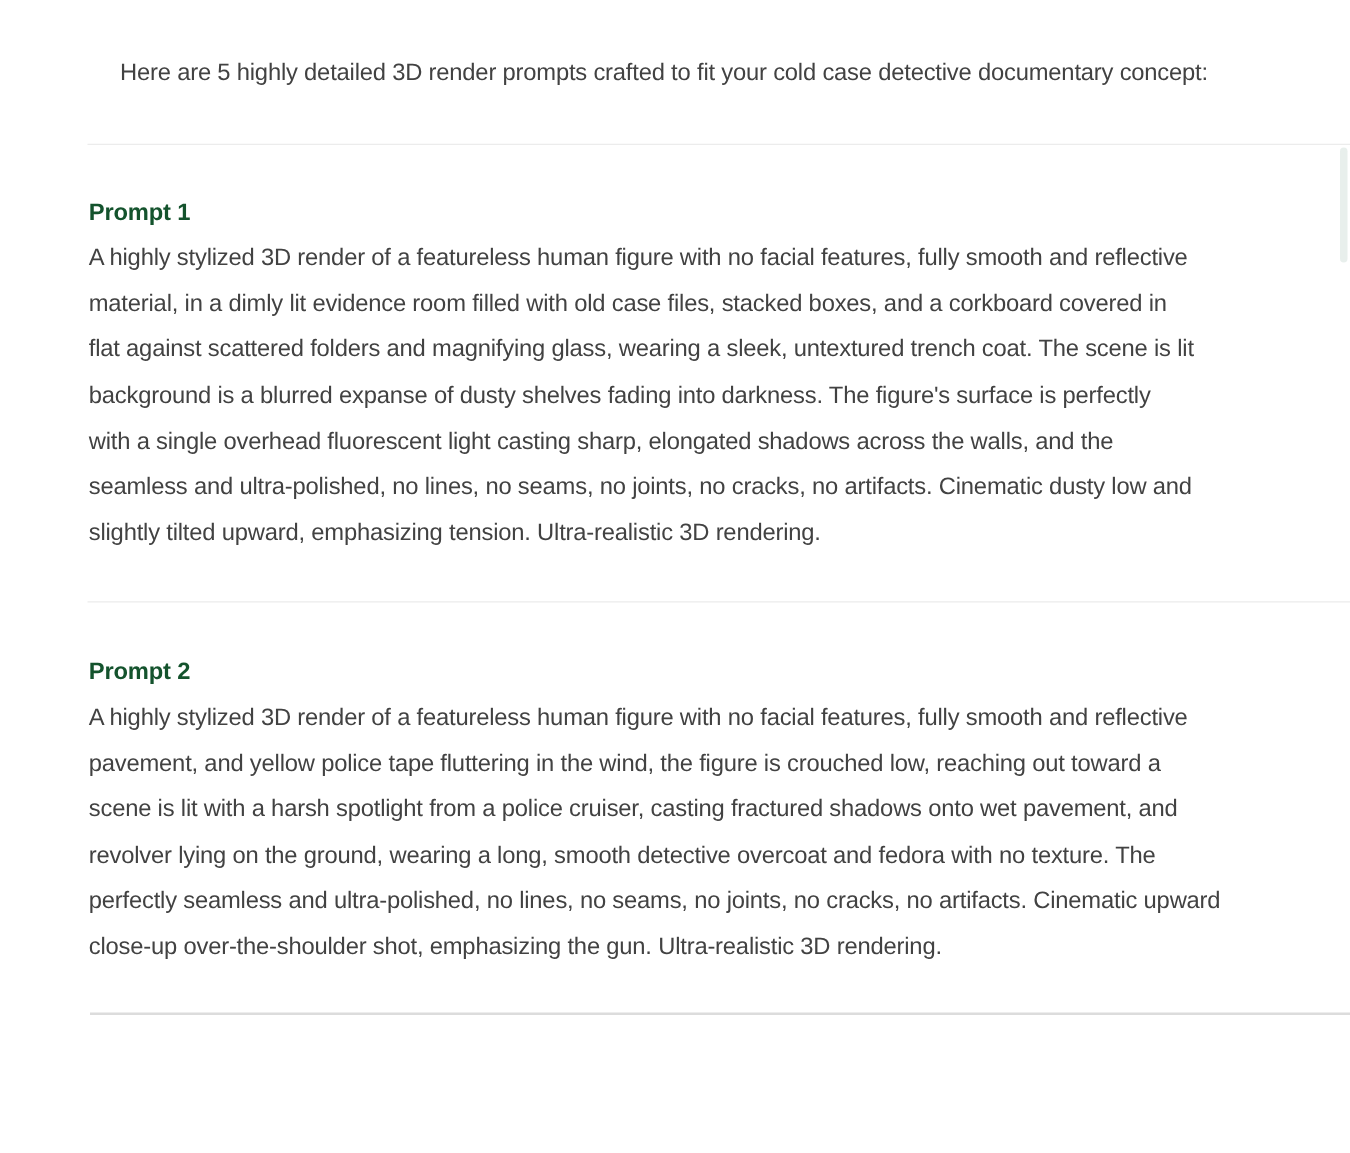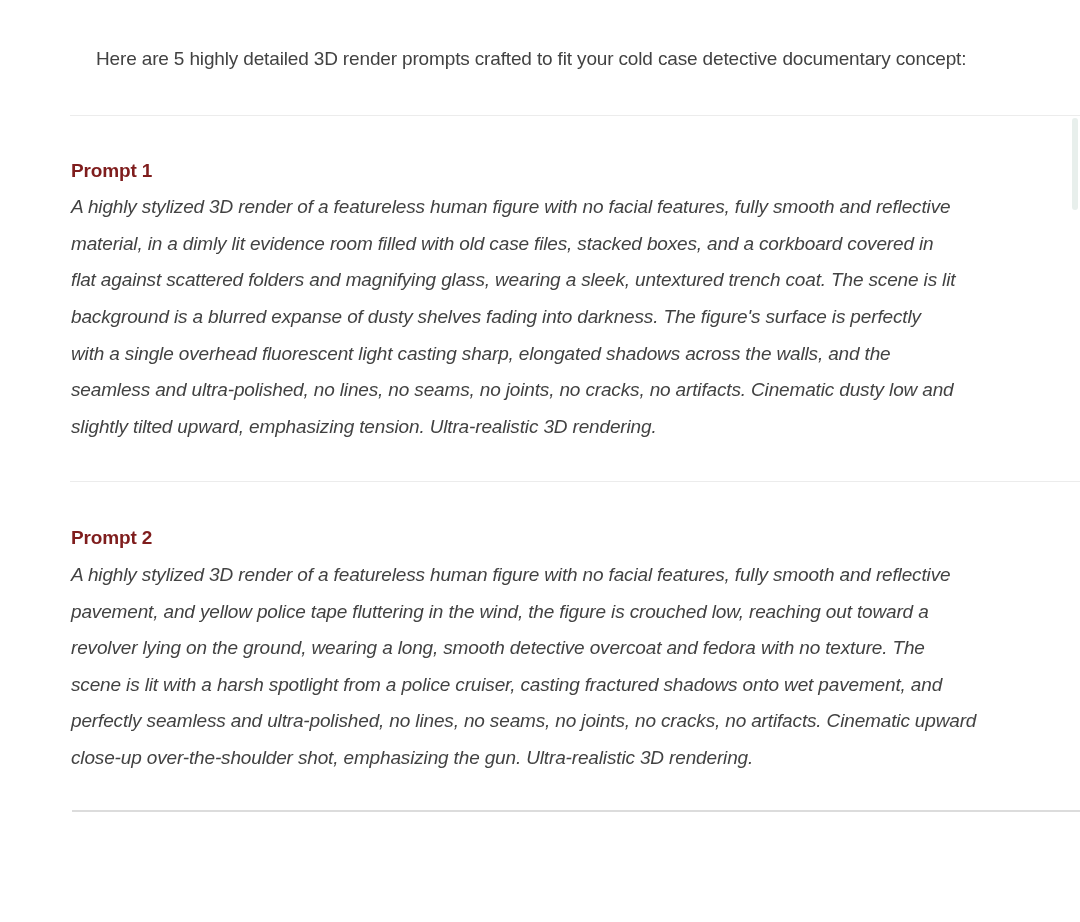--- a/index.html
+++ b/index.html
@@ -38,25 +38,24 @@
     margin: 37px 20px 0 71px;
     font-size: 19px;
     line-height: 36.6px;
     letter-spacing: -0.15px;
   }
   .prompt.second {
     margin-top: 38px;
   }
   .prompt-title {
     font-weight: 700;
-    color: #7f1d1d;
+    color: #14532d;
   }
   .prompt-line {
     white-space: nowrap;
-    font-style: italic;
   }
   .scrollbar-thumb {
     position: absolute;
     top: 118px;
     right: 2px;
     width: 6px;
     height: 92px;
     border-radius: 3px;
     background: #e4ece9;
     opacity: 0.85;
@@ -81,22 +80,22 @@
     <div class="prompt-line">seamless and ultra-polished, no lines, no seams, no joints, no cracks, no artifacts. Cinematic dusty low and</div>
     <div class="prompt-line">slightly tilted upward, emphasizing tension. Ultra-realistic 3D rendering.</div>
   </section>
 
   <hr class="divider mid">
 
   <section class="prompt second">
     <div class="prompt-title">Prompt 2</div>
     <div class="prompt-line">A highly stylized 3D render of a featureless human figure with no facial features, fully smooth and reflective</div>
     <div class="prompt-line">pavement, and yellow police tape fluttering in the wind, the figure is crouched low, reaching out toward a</div>
+    <div class="prompt-line">scene is lit with a harsh spotlight from a police cruiser, casting fractured shadows onto wet pavement, and</div>
     <div class="prompt-line">revolver lying on the ground, wearing a long, smooth detective overcoat and fedora with no texture. The</div>
-    <div class="prompt-line">scene is lit with a harsh spotlight from a police cruiser, casting fractured shadows onto wet pavement, and</div>
     <div class="prompt-line">perfectly seamless and ultra-polished, no lines, no seams, no joints, no cracks, no artifacts. Cinematic upward</div>
     <div class="prompt-line">close-up over-the-shoulder shot, emphasizing the gun. Ultra-realistic 3D rendering.</div>
   </section>
 
   <hr class="divider strong">
 
   <div class="scrollbar-thumb"></div>
 
 </div>
 

